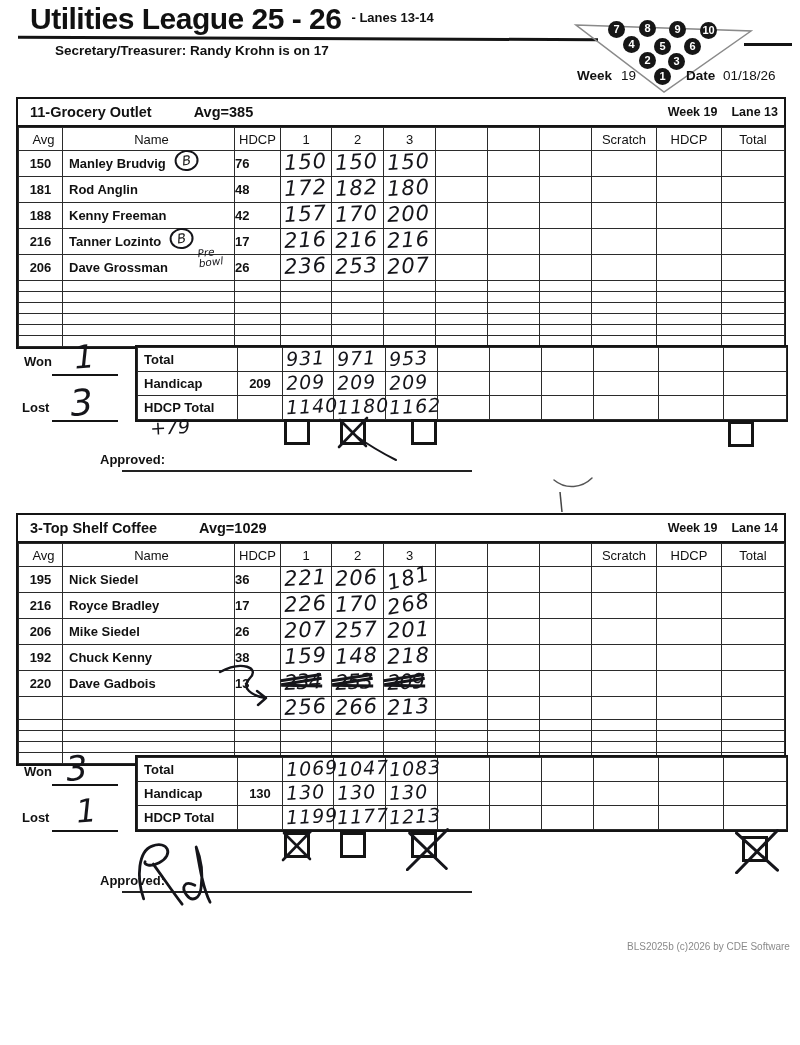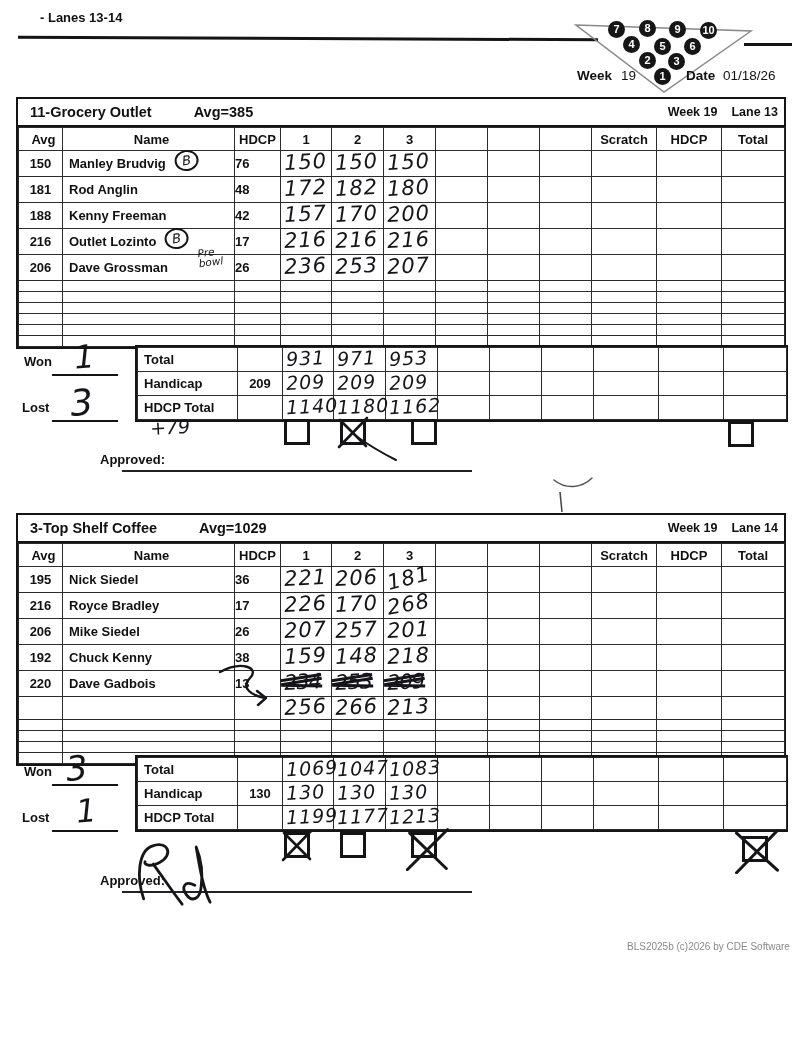--- a/index.html
+++ b/index.html
@@ -22,21 +22,21 @@
   .wd.b { font-weight:bold; }
   
   .sheet { position:absolute; left:16px; width:766px; border:2px solid #141414; background:#fff; }
   .sheet-title { display:flex; align-items:center; height:26px; border-bottom:2px solid #141414;
                  font-size:14.5px; font-weight:bold; }
   .sheet-title .tname { margin-left:12px; }
   .sheet-title .tavg  { margin-left:42px; }
   .sheet-title .tright { margin-left:auto; margin-right:6px; display:flex; gap:14px; font-size:12.5px; }
   table.grid { border-collapse:collapse; table-layout:fixed; width:766px; }
   .grid td { border:1px solid #2b2b2b; padding:0; font-size:13px; overflow:visible; }
-  .grid tr.hrow td { height:22px; font-weight:bold; text-align:center; }
+  .grid tr.hrow td { height:22px; font-weight:normal; text-align:center; }
   .grid td.la { text-align:left; padding-left:6px; }
   .grid tr.prow td { height:25px; }
   .grid tr.xrow td { height:22px; }
   .grid tr.thin td { height:10px; }
   .grid td.avg  { text-align:center; font-weight:bold; }
   .grid td.name { text-align:left; padding-left:6px; font-weight:bold; position:relative; white-space:nowrap; }
   .grid td.hdcp { padding-right:4px; font-weight:bold; }
   .grid td.g    { white-space:nowrap; position:relative; }
   
   .hw { font-family:"DejaVu Sans", sans-serif; font-style:italic; color:#15151a; }
@@ -75,24 +75,26 @@
   
   .captains { position:absolute; left:0; top:918px; width:800px; text-align:center; font-size:15px; font-weight:bold; }
   .credit { position:absolute; left:627px; top:941px; font-size:10px; color:#8a8a8a; }
 </style>
 </head>
 <body>
 
 <div class="page">
 
   <div class="title-row">
+    <h1 class="main-title">Utilities League 25 - 26</h1>
     <span class="lanes-note">- Lanes 13-14</span>
   </div>
   <div class="rule-left"></div>
   <div class="rule-right"></div>
+  <div class="secretary">Secretary/Treasurer: Randy Krohn is on 17</div>
 
   <svg class="tri-svg" width="200" height="85" viewBox="0 0 200 85">
     <polygon points="11,11 186,17 99,78" fill="none" stroke="#8a8a8a" stroke-width="1.5"></polygon>
   </svg>
   <span class="pin" style="left:608px;top:21px;">7</span>
   <span class="pin" style="left:639px;top:20px;">8</span>
   <span class="pin" style="left:669px;top:21px;">9</span>
   <span class="pin" style="left:700px;top:22px;">10</span>
   <span class="pin" style="left:623px;top:36px;">4</span>
   <span class="pin" style="left:654px;top:38px;">5</span>
@@ -182,21 +184,21 @@
         <td class="g"><span class="hw score">200</span></td>
         <td></td>
             <td></td>
             <td></td>
             <td></td>
             <td></td>
             <td></td>
       </tr>
       <tr class="prow">
         <td class="avg">216</td>
-        <td class="name"><span>Outlet Lozinto</span><span class="badge">B</span></td>
+        <td class="name"><span>Tanner Lozinto</span><span class="badge">B</span></td>
         <td class="hdcp">17</td>
         <td class="g"><span class="hw score">216</span></td>
         <td class="g"><span class="hw score">216</span></td>
         <td class="g"><span class="hw score">216</span></td>
         <td></td>
             <td></td>
             <td></td>
             <td></td>
             <td></td>
             <td></td>

